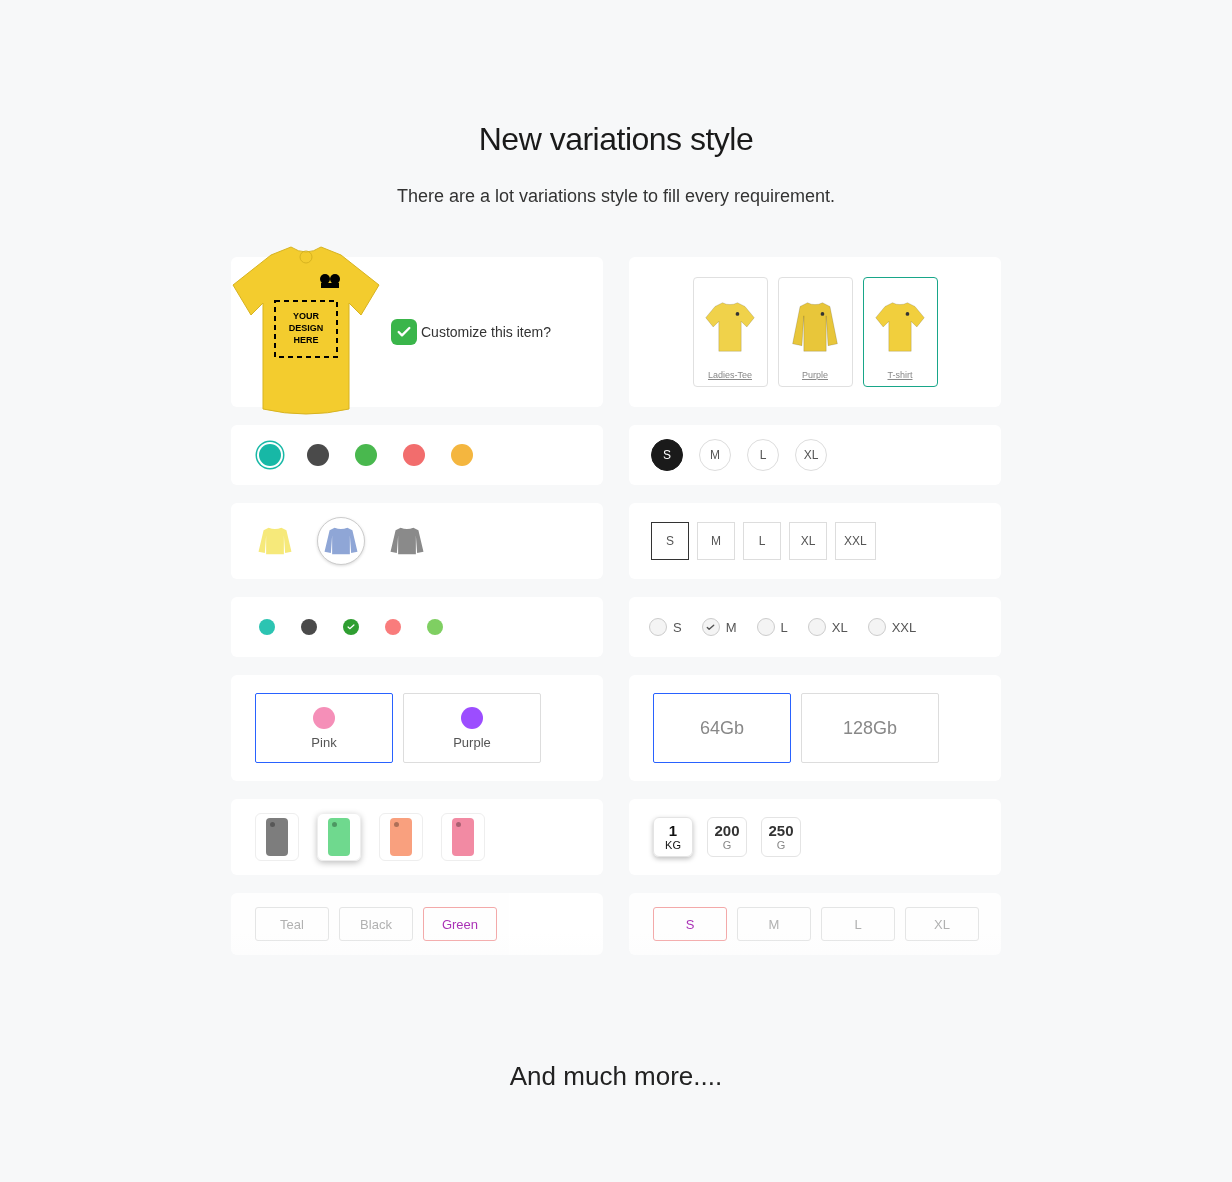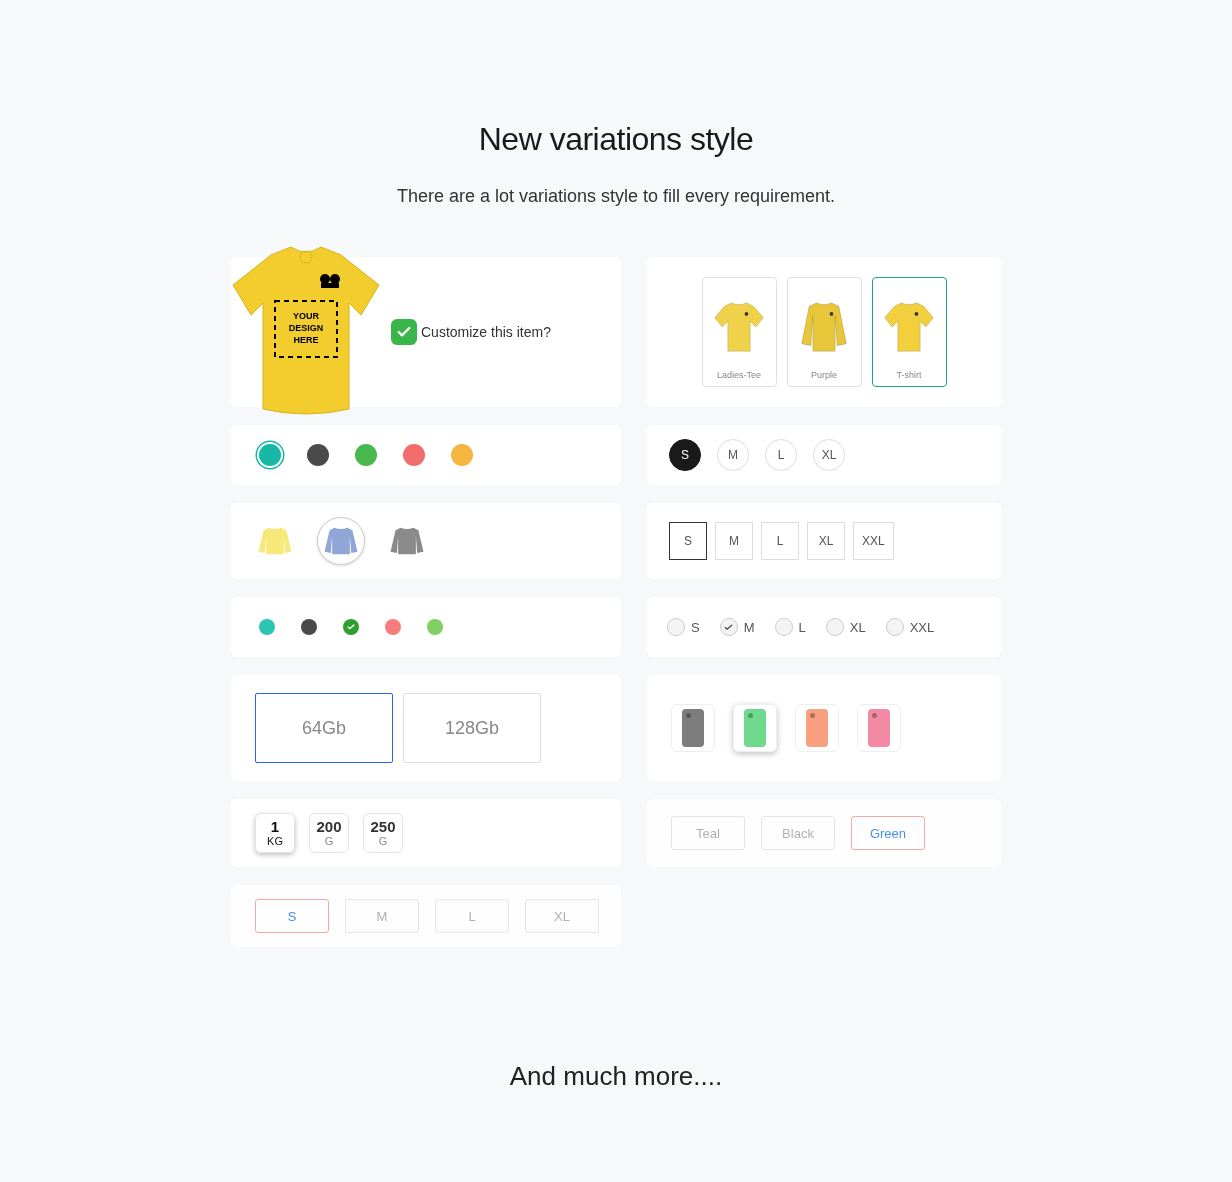--- a/index.html
+++ b/index.html
@@ -71,20 +71,21 @@
   
   .card-products { height: 150px; justify-content: center; gap: 10px; padding: 18px 20px;}
   .prod-thumb {
     width: 75px; height: 110px;
     border: 1px solid #e0e0e0;
     border-radius: 4px;
     display: flex; flex-direction: column; align-items: center; justify-content: space-between;
     padding: 6px 4px;
     font-size: 9px; color: #888; text-align: center;
     cursor: pointer;
+    text-decoration: underline;
   }
   .prod-thumb.selected { border: 1.5px solid #18a689; }
   .prod-thumb .thumb-img { flex: 1; display:flex; align-items:center; justify-content:center; width:100%; }
 
   
   .dot {
     width: 22px; height: 22px; border-radius: 50%;
     cursor: pointer; flex-shrink:0;
   }
   .dot-ring { box-shadow: 0 0 0 2px #fff, 0 0 0 3.5px currentColor; }
@@ -180,22 +181,22 @@
   .wt-badge.selected .big, .wt-badge.selected { color:#111; }
   .wt-row { gap: 14px; padding-left: 24px; }
 
   
   .chip {
     min-width: 74px; height: 34px; padding:0 14px;
     border:1px solid #e3e3e3; border-radius:3px;
     display:flex; align-items:center; justify-content:center;
     font-size:13px; color:#aaa; cursor:pointer;
   }
-  .chip.selected { border-color:#f3a1a1; color:#3b82f6; }
-  .chip-row { gap: 16px; padding-left: 24px; text-align: center; }
+  .chip.selected { border-color:#f3a1a1; color:#a21caf; }
+  .chip-row { gap: 10px; padding-left: 24px; text-align: center; }
 
   
   .fade {
     position:absolute; left:0; right:0; bottom:60px; height:190px;
     background: linear-gradient(to bottom, rgba(247,248,249,0) 0%, #f7f8f9 70%);
     pointer-events:none;
   }
   .footer-text {
     position:absolute; left:0; right:0; bottom: 90px;
     text-align:center; font-size: 26px; color:#222;
@@ -342,20 +343,30 @@
         <div class="radio-item">
           <div class="radio-ring"></div>
           <span>XL</span>
         </div>
         <div class="radio-item">
           <div class="radio-ring"></div>
           <span>XXL</span>
         </div>
       </div>
 
+    <div class="card box-swatch-row">
+        <div class="box-swatch selected">
+          <div class="sw-dot" style="background: rgb(245, 143, 184);"></div>
+          <span>Pink</span>
+        </div>
+        <div class="box-swatch">
+          <div class="sw-dot" style="background: rgb(156, 77, 255);"></div>
+          <span>Purple</span>
+        </div>
+      </div>
 
     <div class="card storage-row">
         <div class="storage selected">64Gb</div>
         <div class="storage">128Gb</div>
       </div>
 
     <div class="card case-row">
         <div class="case-thumb">
           <div class="case-body" style="background: rgb(125, 125, 125);"></div>
         </div>

